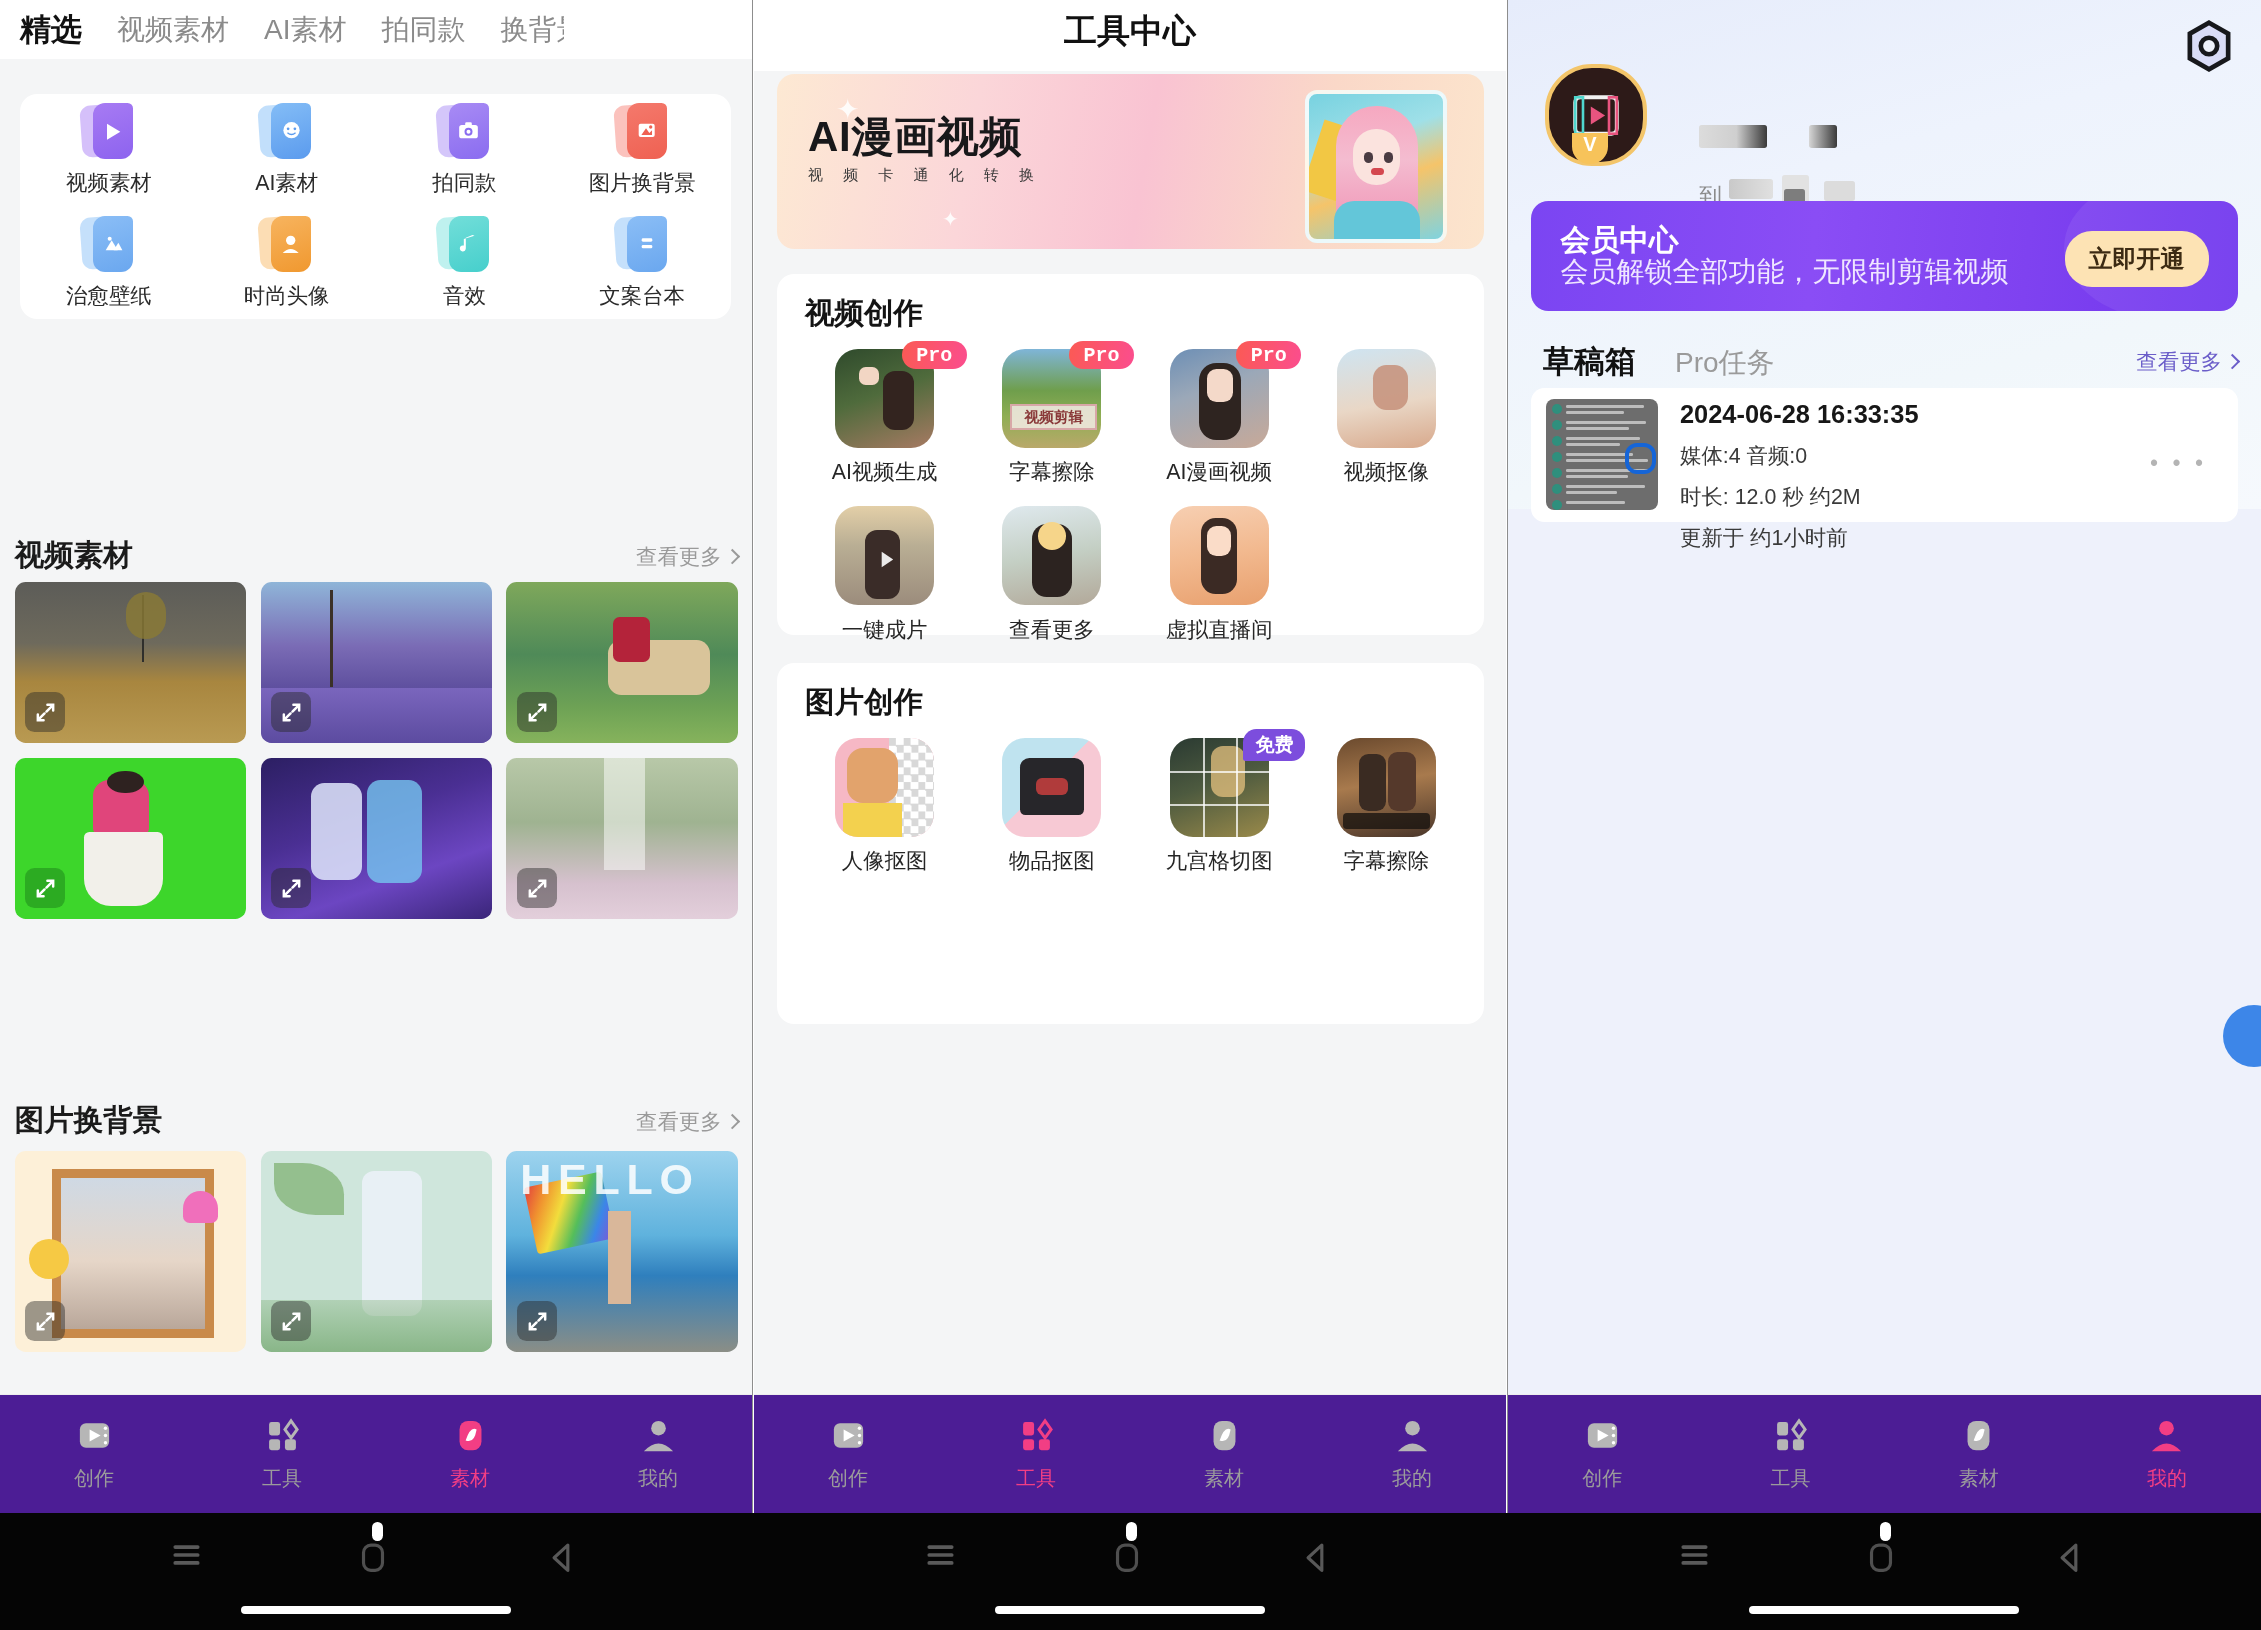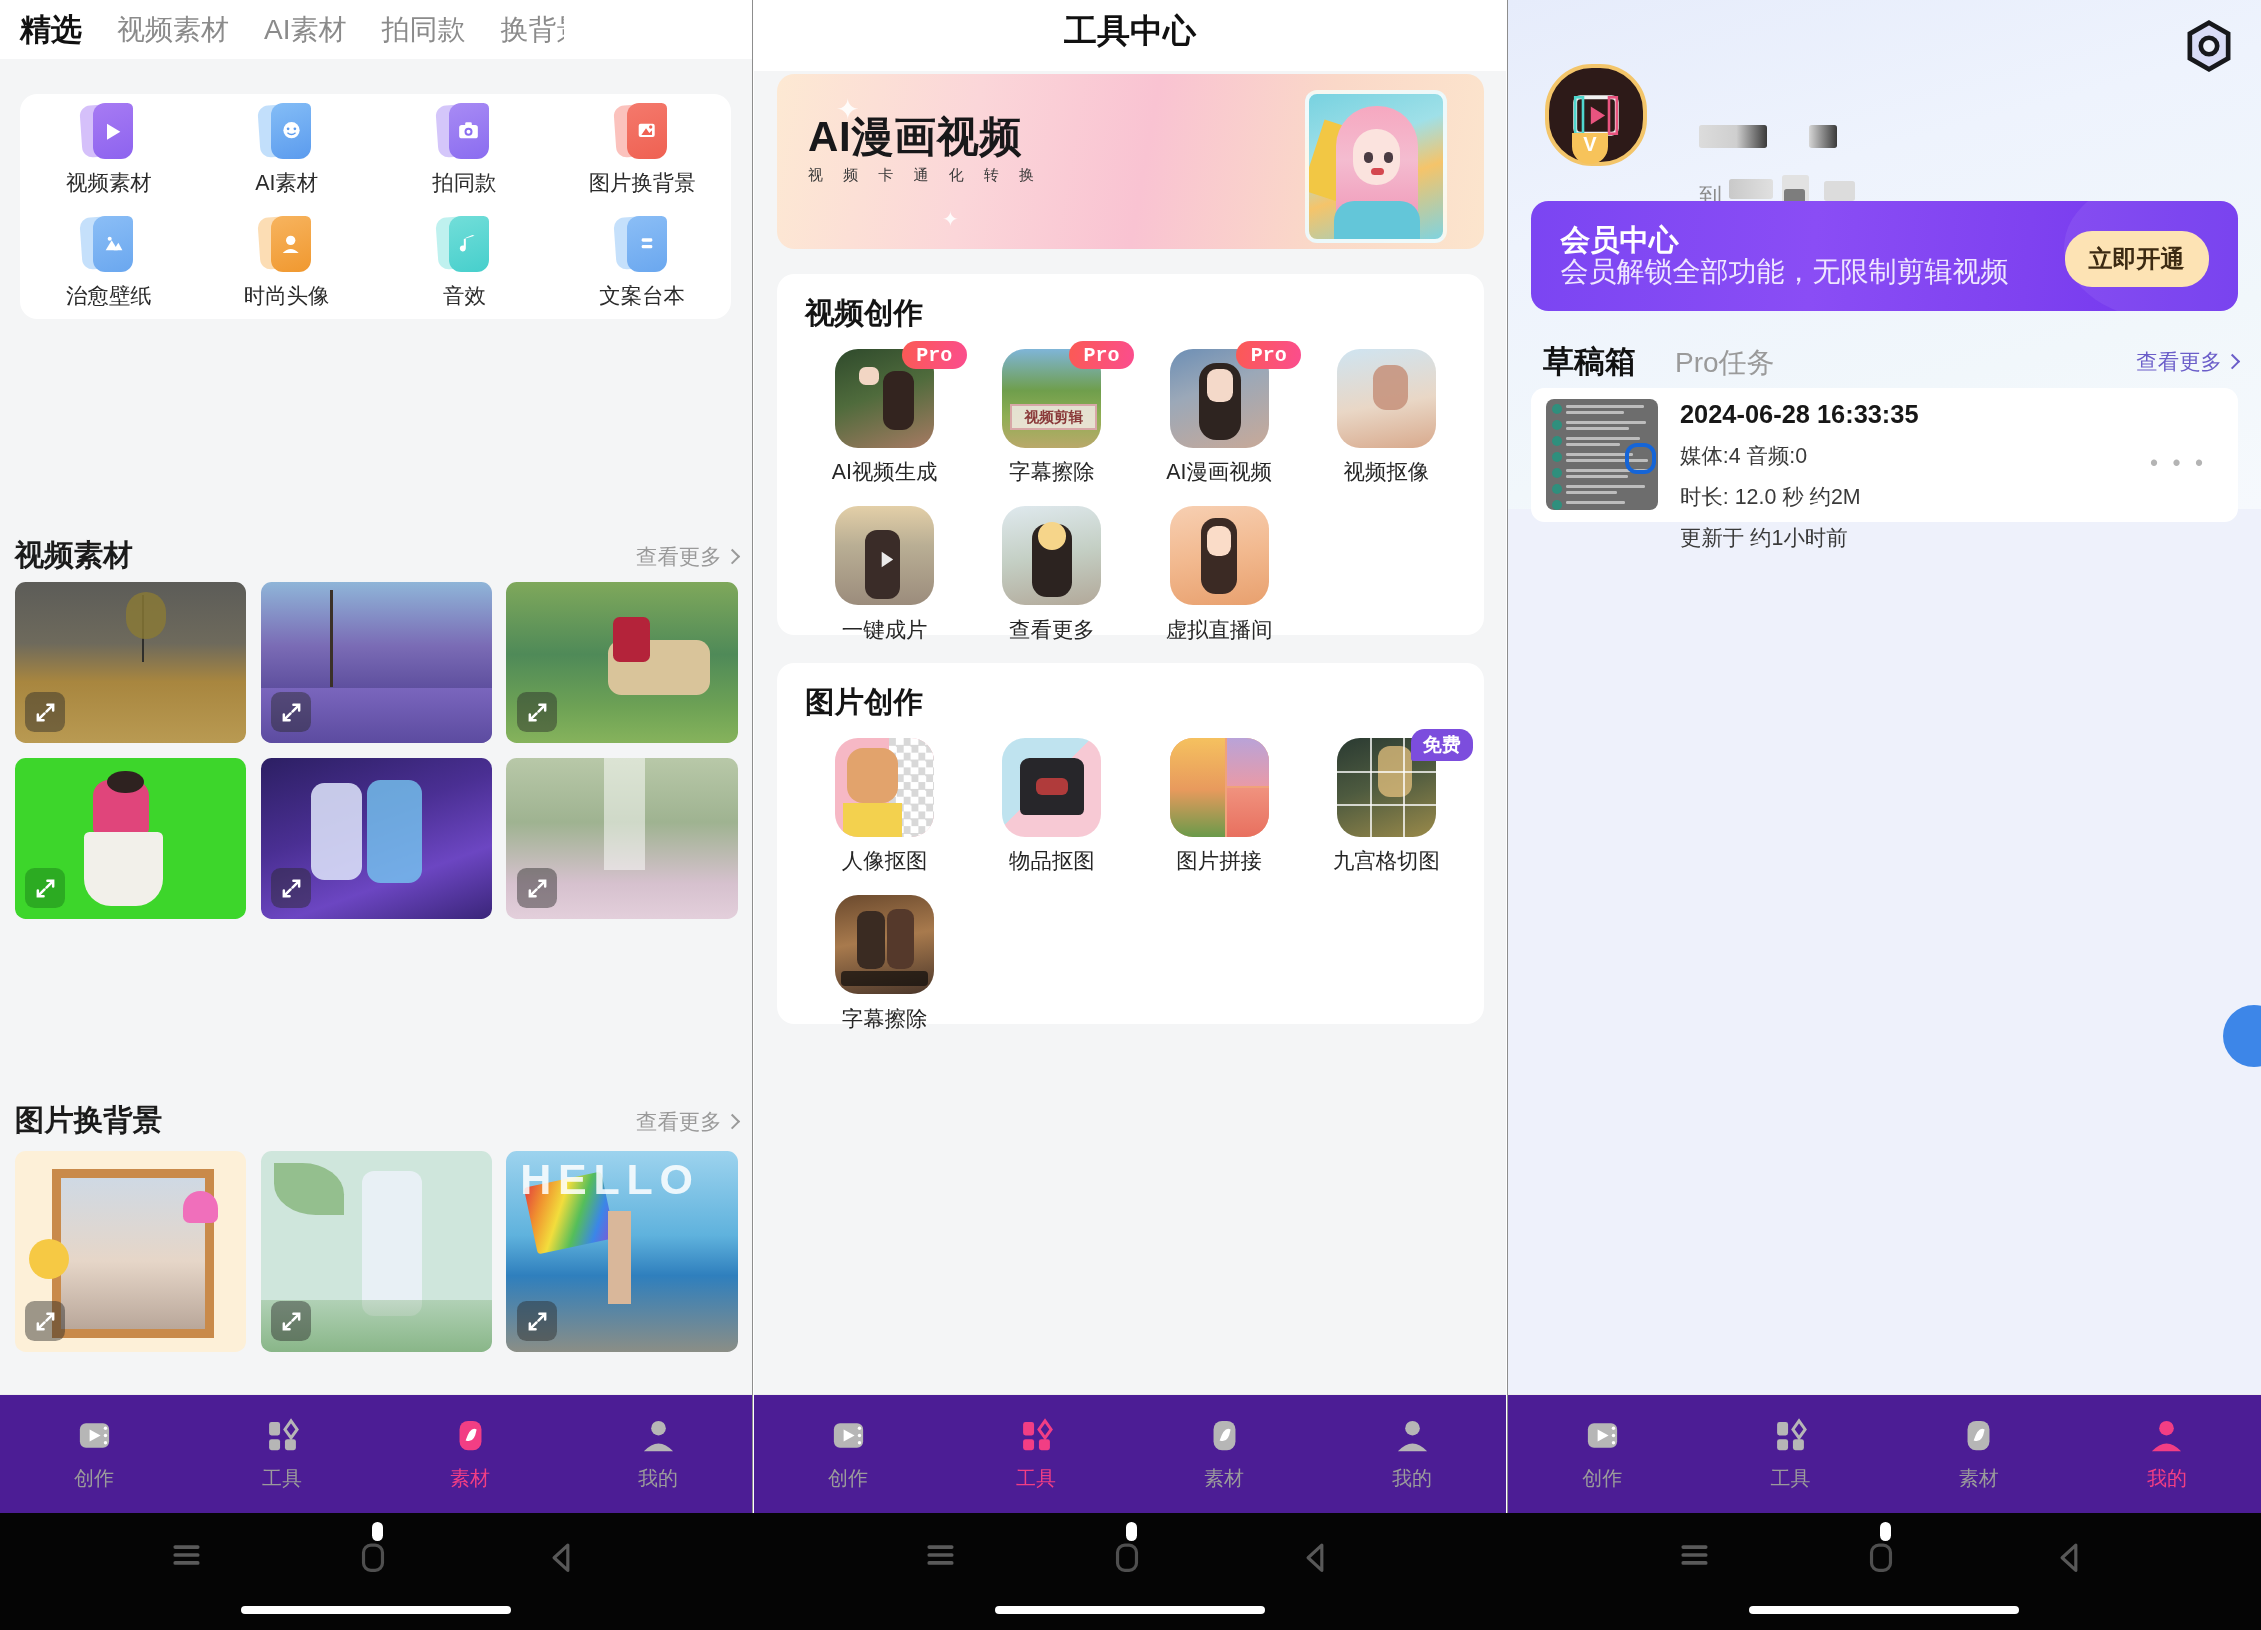--- a/index.html
+++ b/index.html
@@ -494,28 +494,20 @@
         </div>
 
         <div class="tool">
           <div class="tool-img" style="background:linear-gradient(135deg,#bfe3ef 0%,#bfe3ef 45%,#f7c9d4 45%,#f7c9d4 100%);">
             <div style="position:absolute;left:18%;top:20%;width:64%;height:58%;border-radius:9.4px 9.4px 5.4px 5.4px;background:#27262a"></div>
             <div style="position:absolute;left:34%;top:40%;width:32%;height:18%;border-radius:6px;background:#b03b3b"></div>
           </div>
           <div class="tool-lab">物品抠图</div>
         </div>
 
-        <div class="tool">
-          <div class="tool-img" style="background:#f0a27a;">
-            <div style="position:absolute;left:0;top:0;width:56%;height:100%;background:linear-gradient(180deg,#f5c15f 0%,#e89a5d 52%,#6a9a4a 100%)"></div>
-            <div style="position:absolute;right:0;top:0;width:42%;height:48%;background:linear-gradient(180deg,#b9a3d8,#e89aa8)"></div>
-            <div style="position:absolute;right:0;bottom:0;width:42%;height:50%;background:linear-gradient(180deg,#f0927e,#e8705f)"></div>
-          </div>
-          <div class="tool-lab">图片拼接</div>
-        </div>
 
         <div class="tool">
           <div class="tool-img" style="background:linear-gradient(160deg,#2a3a32,#4d5a3f 45%,#9a8a4a 100%);">
             <div style="position:absolute;left:42%;top:8%;width:34%;height:52%;border-radius:12px;background:#e6c27f;opacity:.75"></div>
             <div style="position:absolute;left:0;top:33.3%;width:100%;height:2px;background:rgba(255,255,255,.75)"></div>
             <div style="position:absolute;left:0;top:66.6%;width:100%;height:2px;background:rgba(255,255,255,.75)"></div>
             <div style="position:absolute;left:33.3%;top:0;width:2px;height:100%;background:rgba(255,255,255,.75)"></div>
             <div style="position:absolute;left:66.6%;top:0;width:2px;height:100%;background:rgba(255,255,255,.75)"></div>
           </div>
           <div class="badge-free">免费</div>

